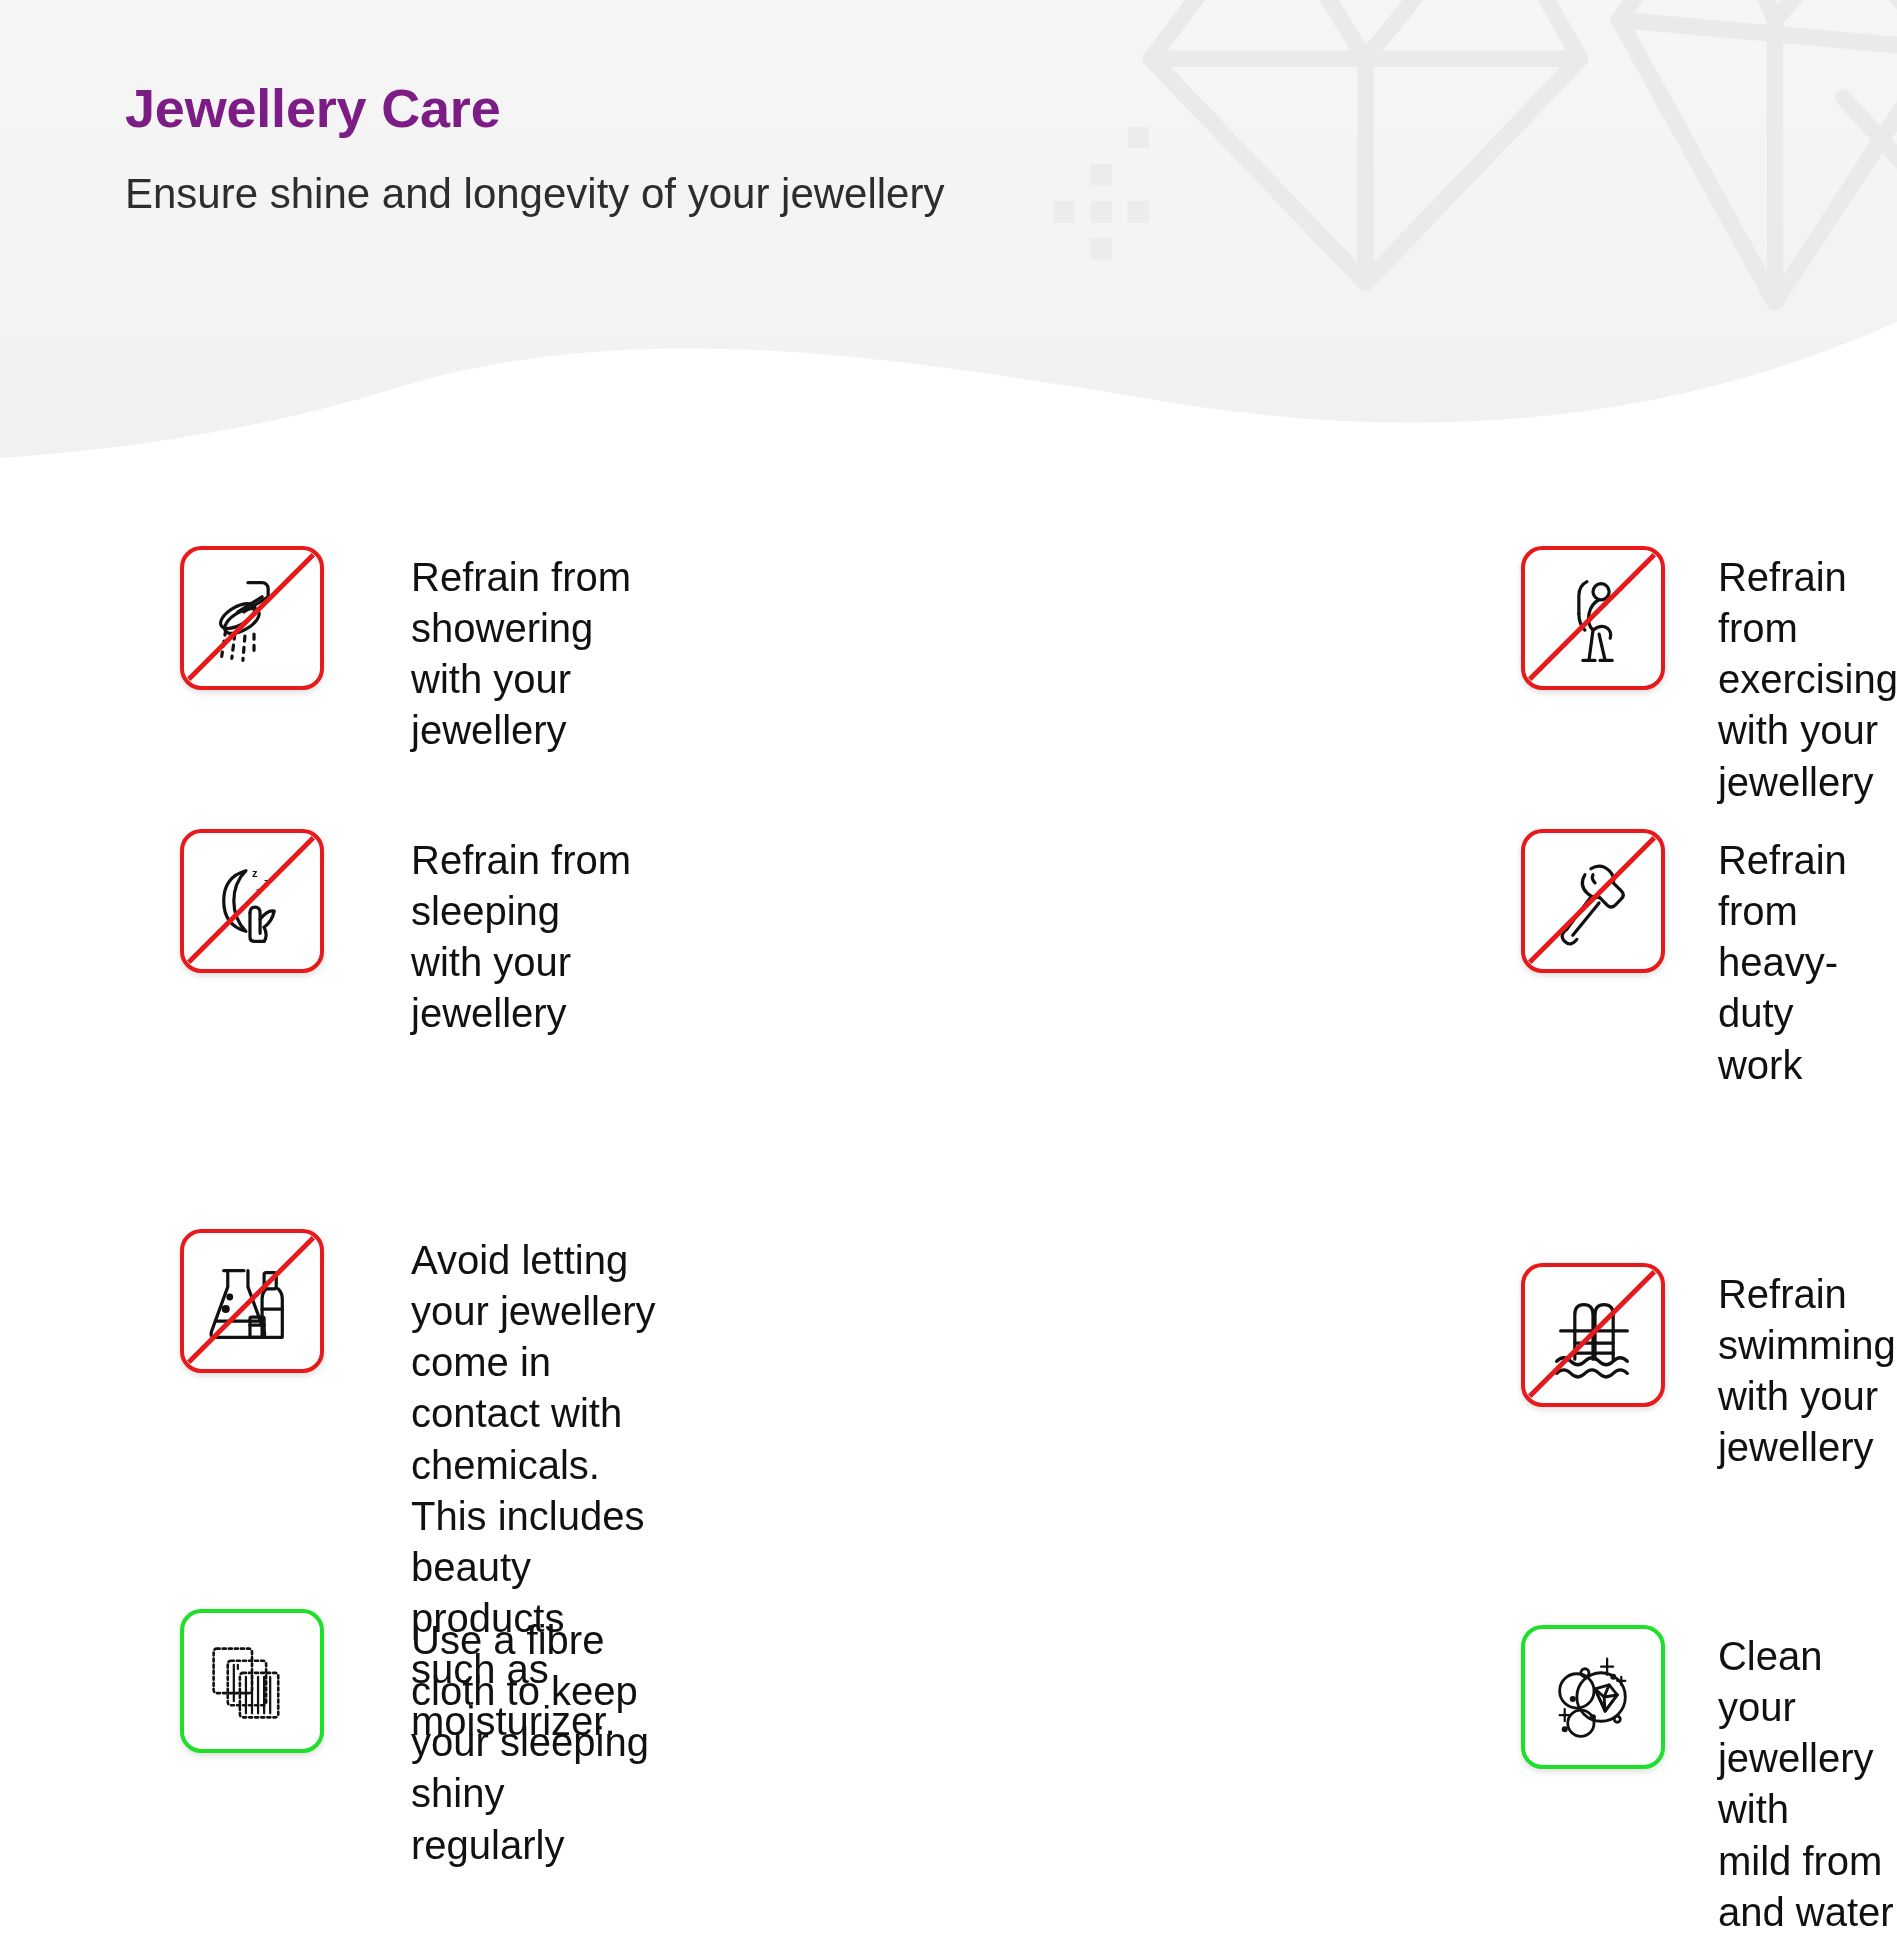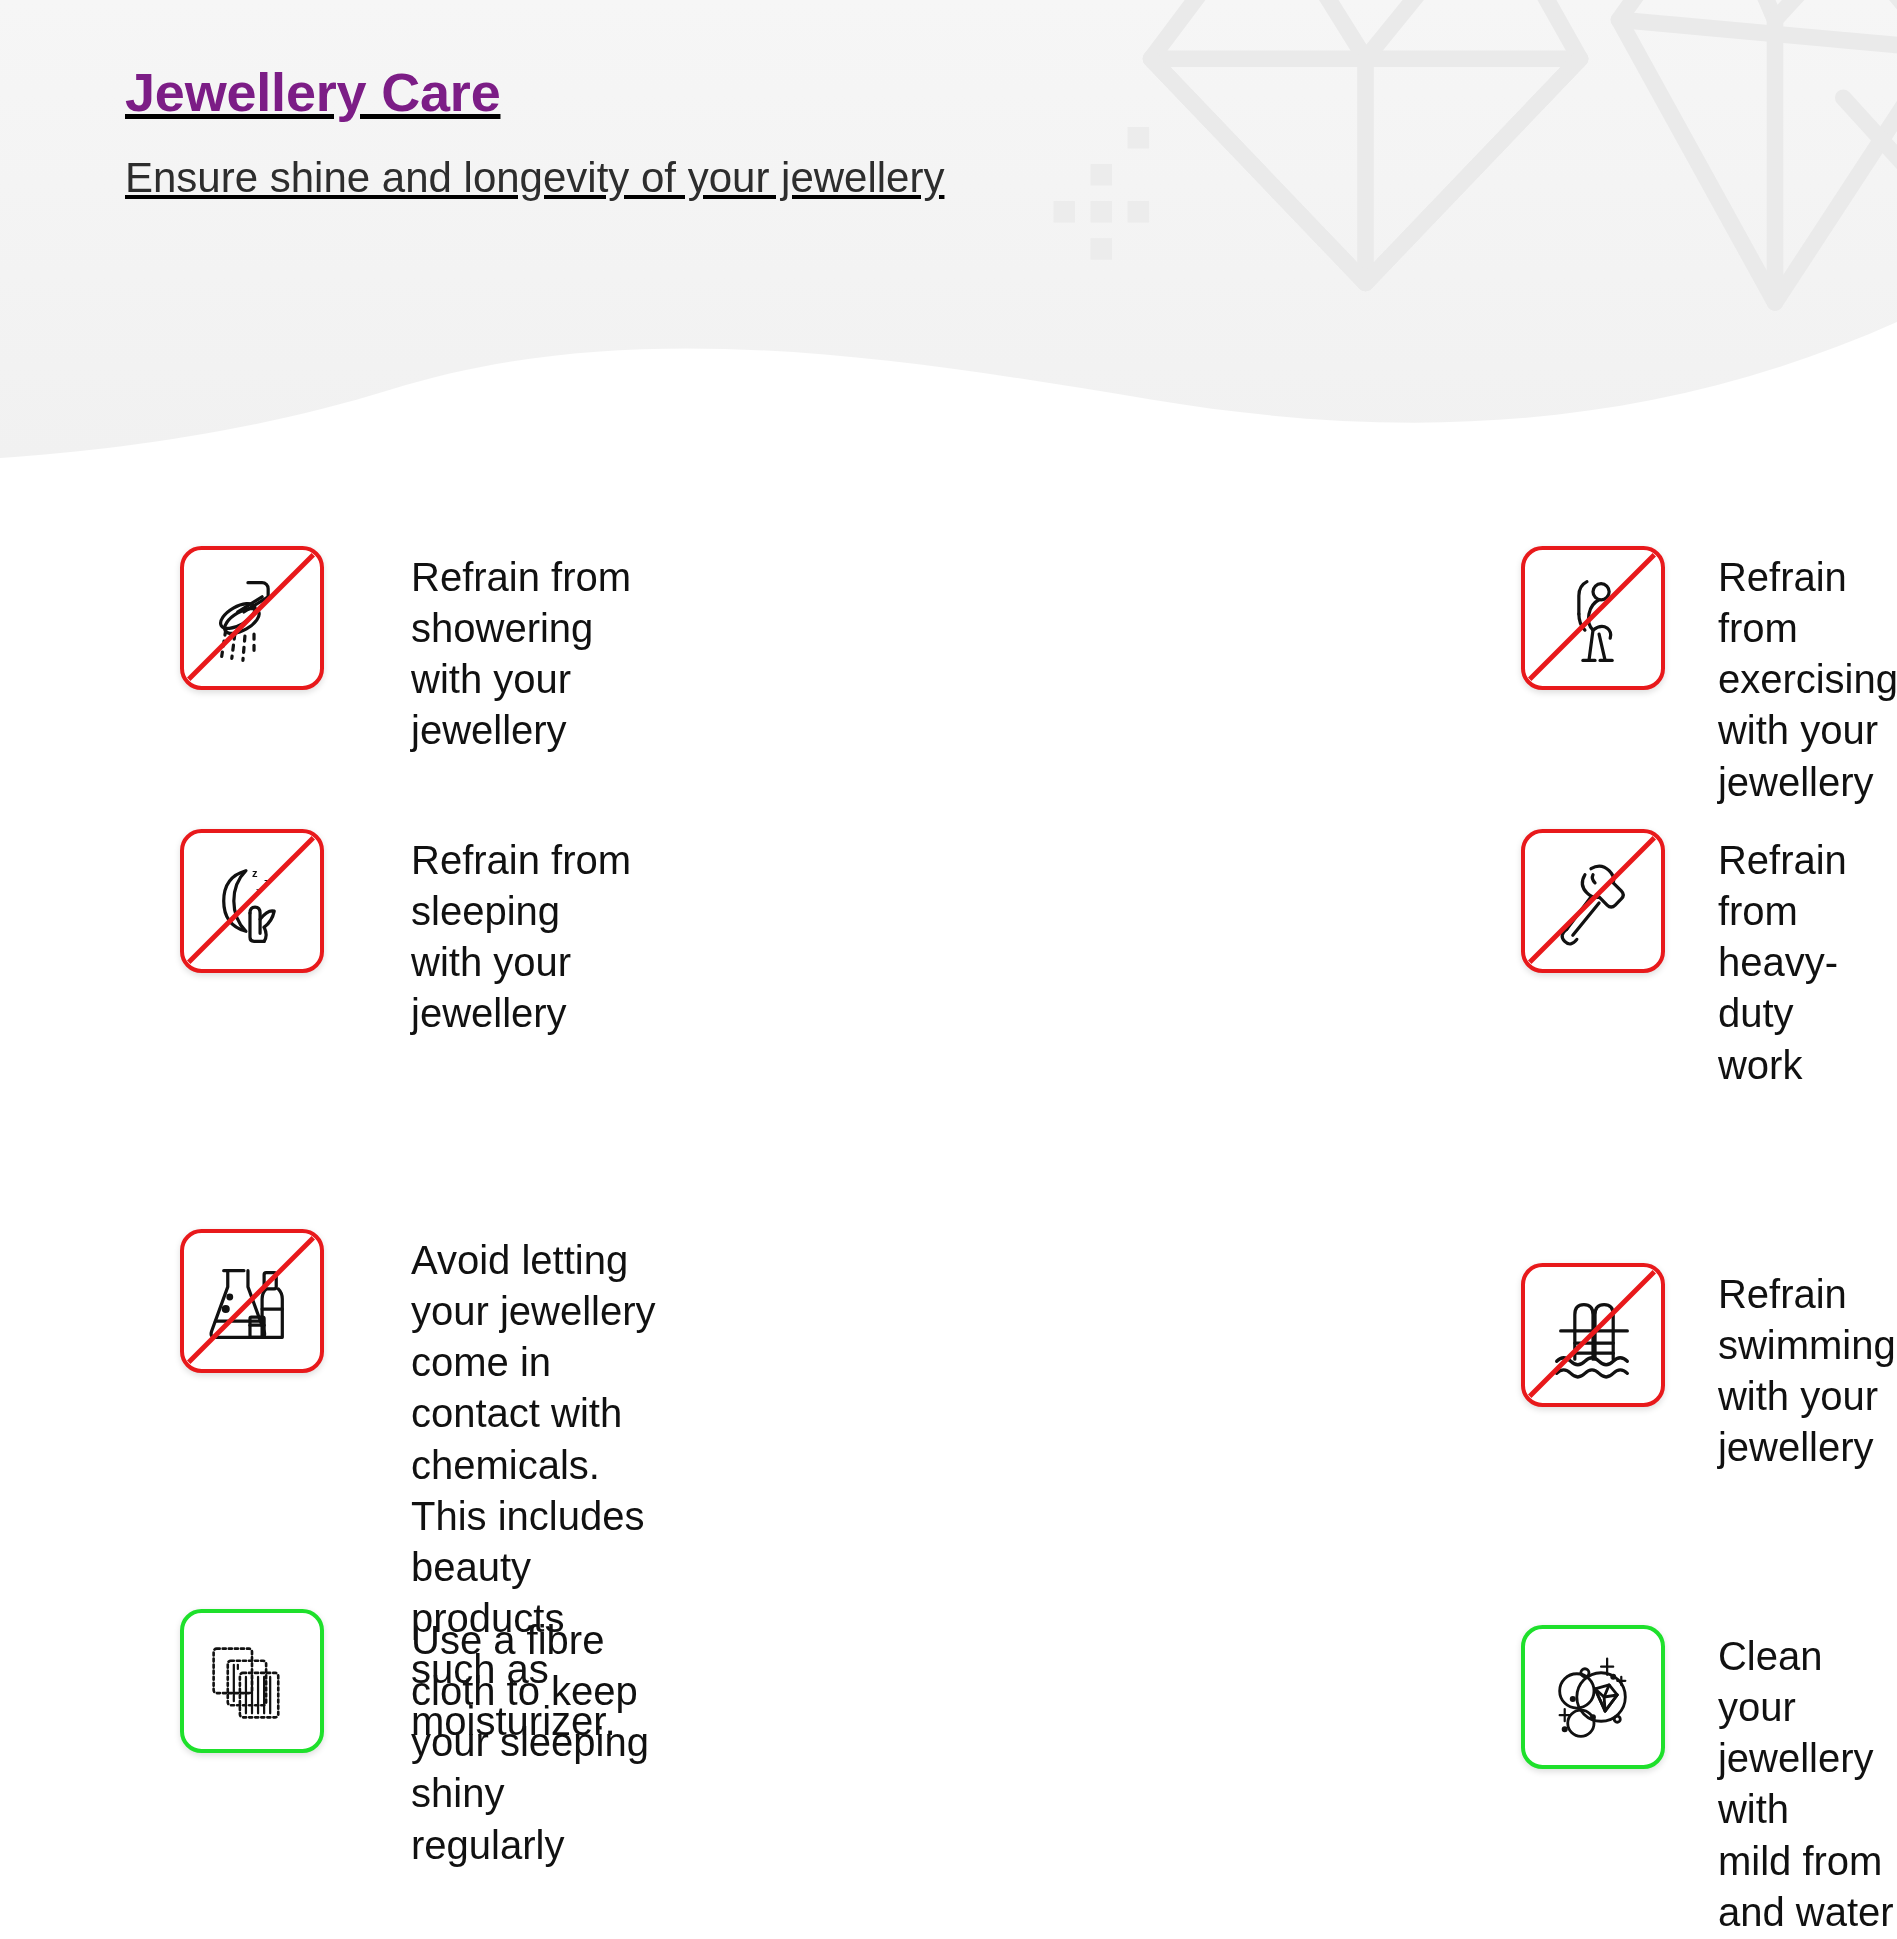--- a/index.html
+++ b/index.html
@@ -33,24 +33,23 @@
     position: absolute;
     left: 1034px;
     top: -39px;
     width: 897px;
     height: 410px;
     opacity: 1;
   }
   #header-text {
     position: absolute;
     left: 125px;
-    top: 64px;
+    top: 80px;
     width: 975px;
     z-index: 5;
-    text-decoration: underline;
   }
   #page-title {
     font-size: 54px;
     font-weight: bold;
     color: #7c1d86;
     letter-spacing: -0.2px;
     margin: 0 0 33px 0;
     line-height: 1.05;
   }
   #page-subtitle {

